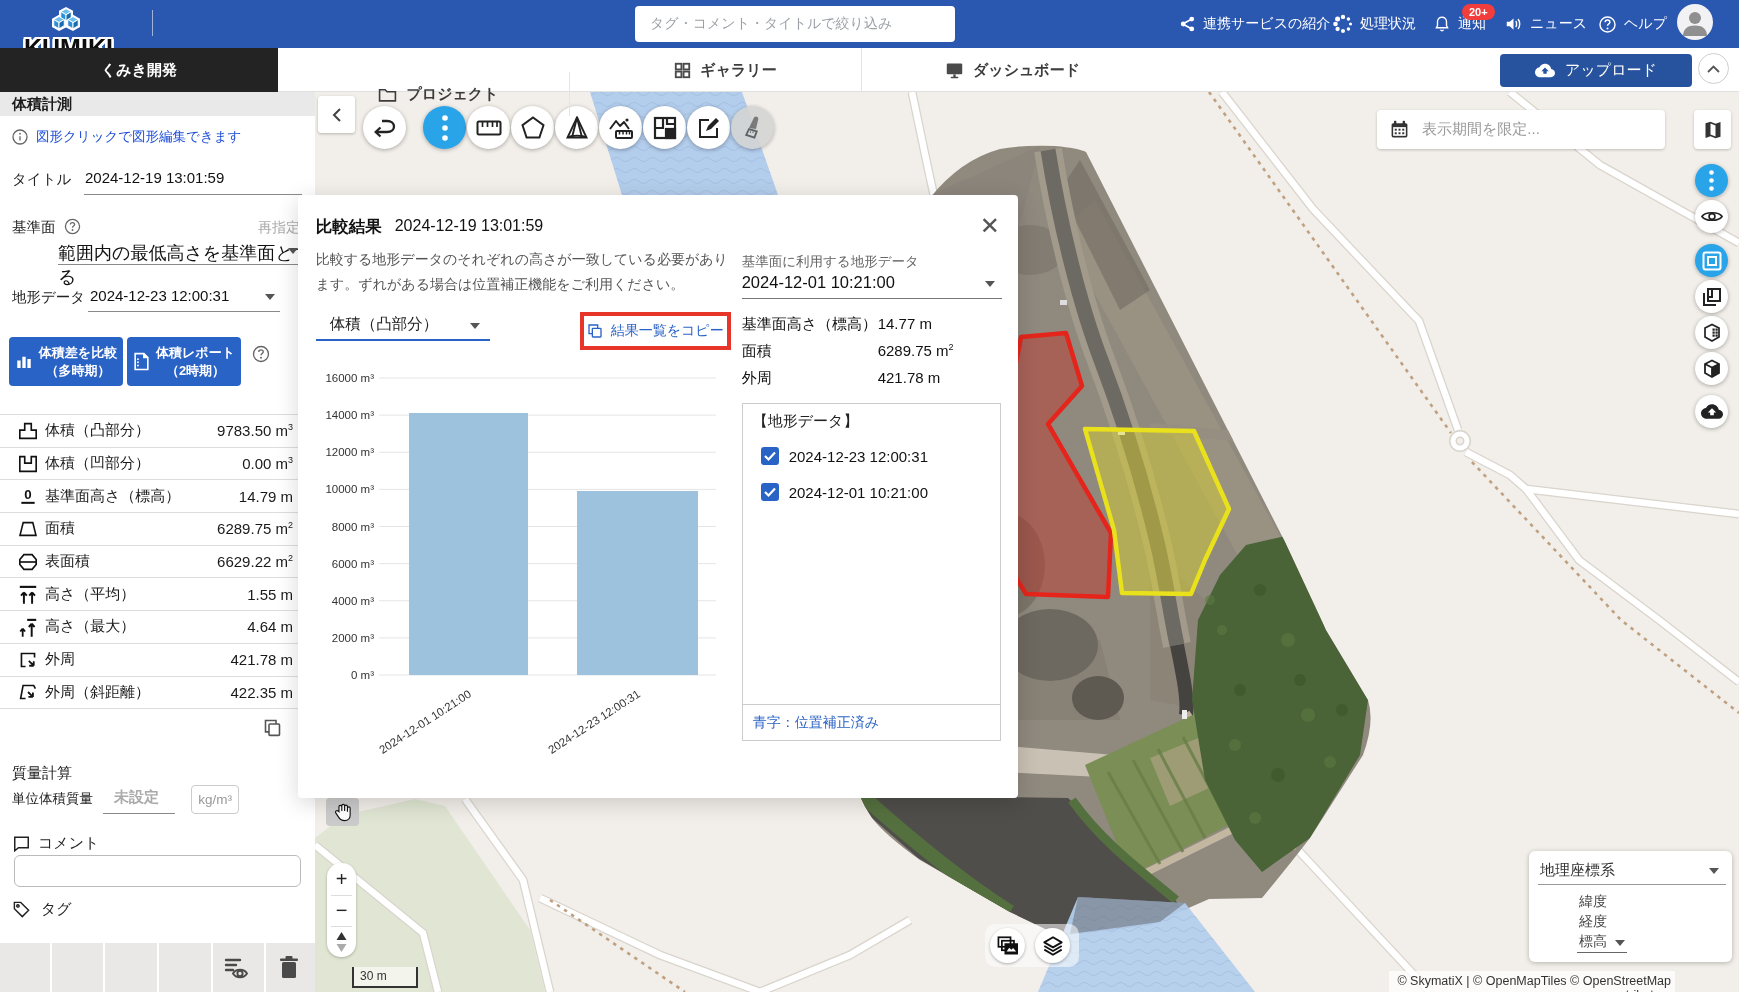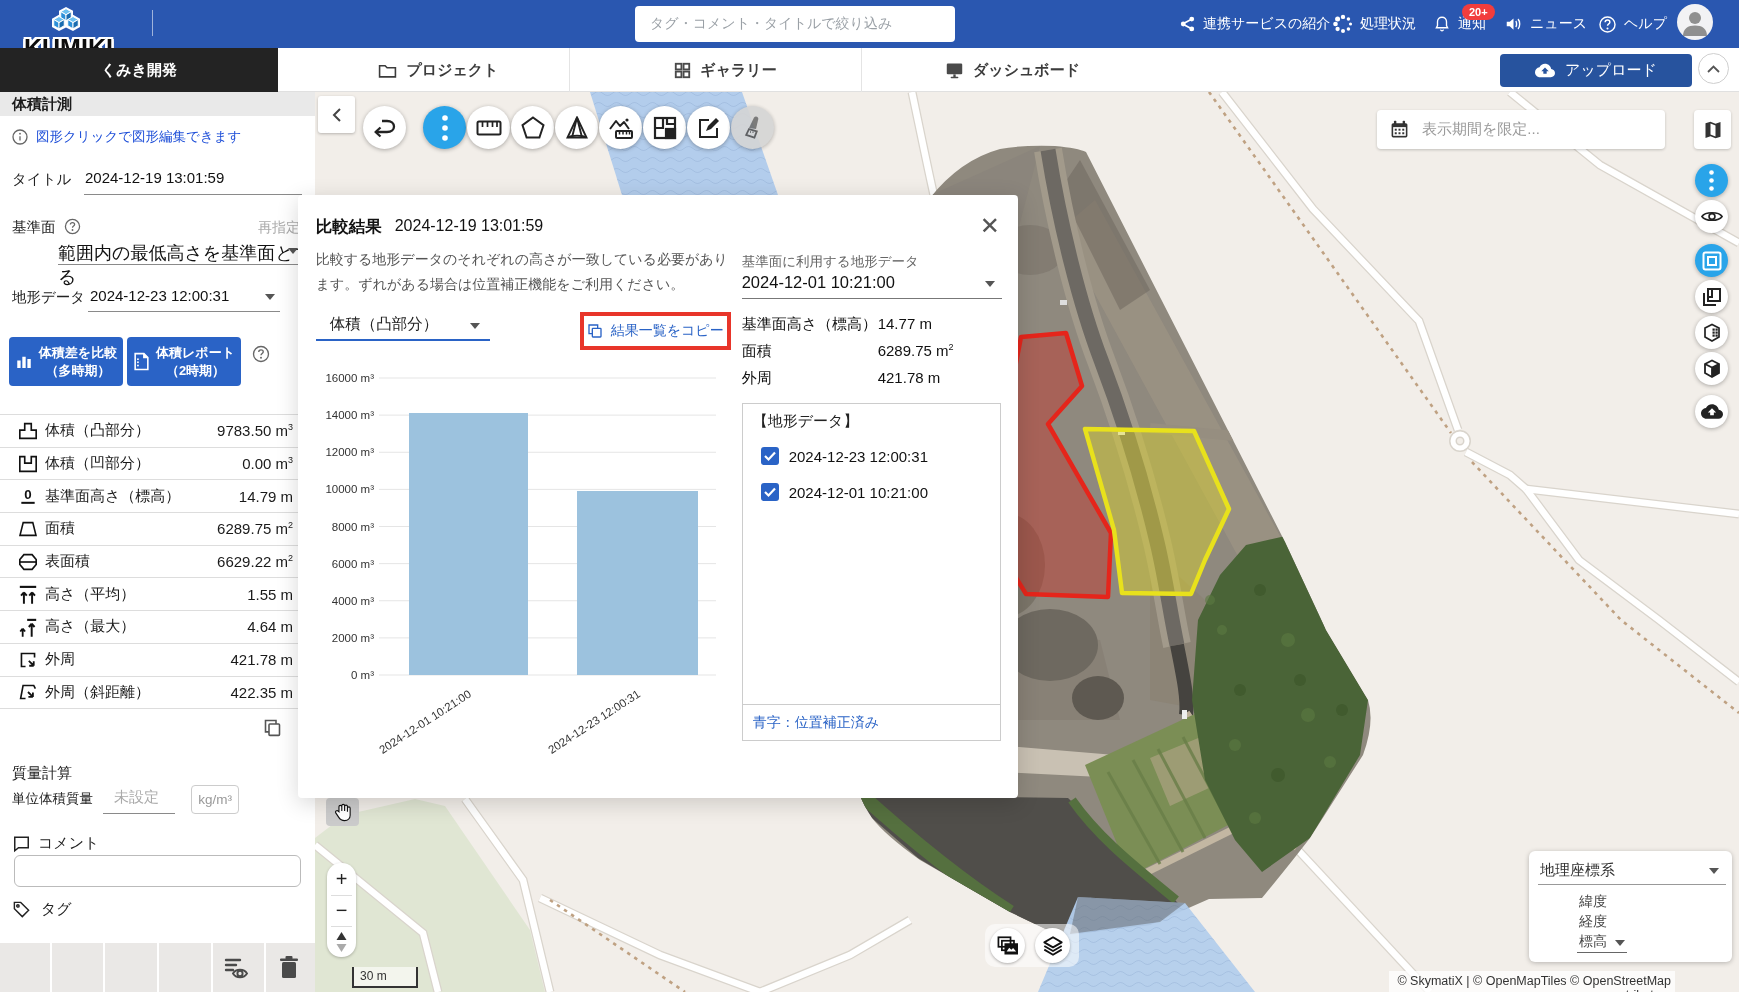--- a/index.html
+++ b/index.html
@@ -32,21 +32,21 @@
 #btn1 { left:9px; width:114px; }
 #btn2 { left:127px; width:114px; }
 #stats { position:absolute; left:0; top:322px; width:302px; }
 .srow { position:relative; height:32.7px; border-top:1px solid #ddd; display:flex; align-items:center; }
 .srow .sicon { width:22px; margin-left:17px; display:flex; align-items:center; justify-content:center; }
 .srow .slab { font-size:15px; color:#1a1a1a; margin-left:6px; }
 .srow .sval { position:absolute; right:9px; font-size:15px; color:#1a1a1a; }
 sup { font-size:9px; }
 #masscalc { position:absolute; left:12px; top:672px; font-size:15px; color:#222; }
 #unitlab { position:absolute; left:12px; top:698px; font-size:13.5px; color:#222; }
-#unitph { position:absolute; left:114px; top:696px; font-size:15px; color:#aaa; }
+#unitph { position:absolute; left:114px; top:696px; font-size:15px; color:#aaa;font-weight:bold; }
 #kgbox { position:absolute; left:191px; top:693px; width:48px; height:29px; border:1px solid #ccc; border-radius:4px; color:#999; font-size:13.5px; display:flex; align-items:center; justify-content:center; }
 #comment { position:absolute; left:12px; top:742px; font-size:15px; color:#222; display:flex; gap:7px; align-items:center; }
 #commentbox { position:absolute; left:14px; top:763px; width:287px; height:32px; border:1px solid #bbb; border-radius:6px; }
 #tagrow { position:absolute; left:12px; top:808px; font-size:15px; color:#222; display:flex; gap:10px; align-items:center; }
 #sbfoot { position:absolute; left:0; top:851px; width:315px; height:49px; background:#eae8e6; }
 .footsep { position:absolute; top:0; width:2px; height:49px; background:#fff; }
 
 #map { position:absolute; left:315px; top:92px; width:1424px; height:900px; background:#f2eee9; overflow:hidden; z-index:1; }
 #mapsvg { position:absolute; left:0; top:0; }
 .circlebtn { position:absolute; width:43px; height:43px; border-radius:50%; background:#fff; box-shadow:0 1px 4px rgba(0,0,0,.3); display:flex; align-items:center; justify-content:center; z-index:5; }
@@ -151,21 +151,21 @@
   <div id="avatar">
     <svg width="36" height="36" viewBox="0 0 36 36">
         <circle cx="18" cy="14" r="6" fill="#8f8f8f"></circle>
         <path d="M6 32 C6 24.5 11 21.5 18 21.5 C25 21.5 30 24.5 30 32 Z" fill="#8f8f8f"></path>
       </svg>
   </div>
 </div>
 
 <div id="tabrow">
   <div id="tab0" class="tab">くみき開発</div>
-  <div class="tab" style="left:278px; width:292px; padding-left:30px;">
+  <div class="tab" style="left:278px; width:292px; padding-left:30px;margin-top:24px;">
     <svg width="19" height="17" viewBox="0 0 24 20" fill="none" stroke="#3c3c3c" stroke-width="2">
         <path d="M2 4 L2 18 L22 18 L22 6.5 L11.5 6.5 L9 4 Z"></path>
       </svg>
     プロジェクト
   </div>
   <div class="tab" style="left:570px; width:292px; padding-left:20px;">
     <svg width="17" height="17" viewBox="0 0 24 24" fill="none" stroke="#4a4a4a" stroke-width="2.6">
         <rect x="2.5" y="2.5" width="8" height="8"></rect>
         <rect x="13.5" y="2.5" width="8" height="8"></rect>
         <rect x="2.5" y="13.5" width="8" height="8"></rect>

